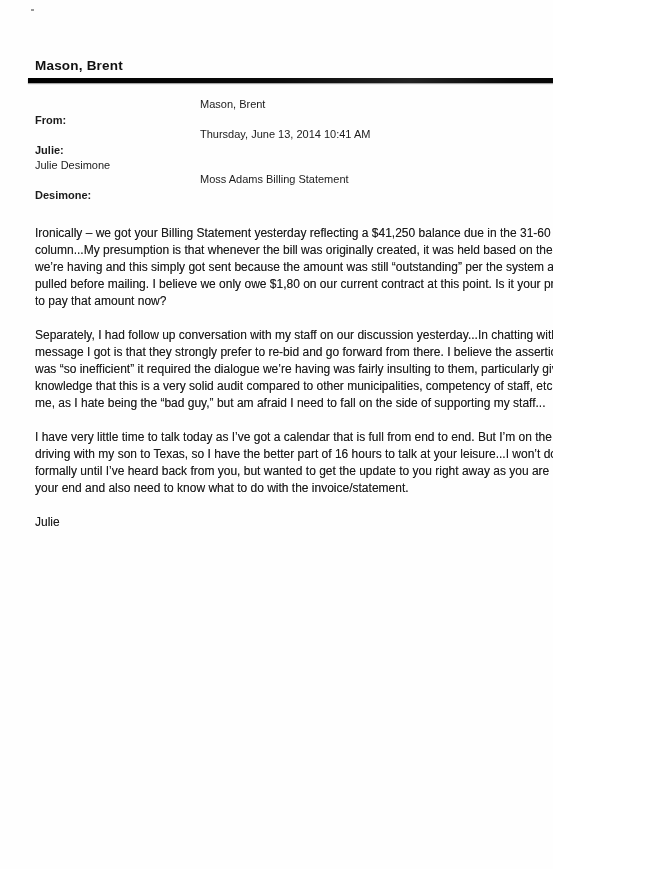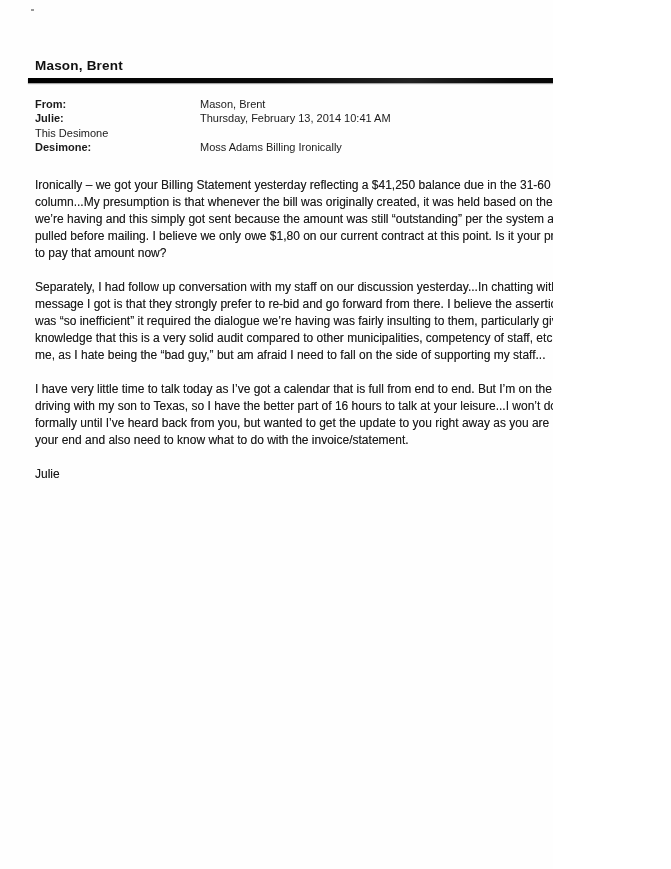--- a/index.html
+++ b/index.html
@@ -41,20 +41,21 @@
     font-size: 11px;
     line-height: 14.4px;
   }
   .meta-row {
     display: flex;
   }
   .meta-label {
     width: 165px;
     font-weight: bold;
     flex: 0 0 165px;
+    margin-top: 16px;
   }
   .meta-value {
     flex: 1;
   }
   .body {
     margin-top: 22px;
     font-size: 12px;
     line-height: 17px;
     text-shadow: 0 0 0.4px rgba(0,0,0,0.45);
   }
@@ -97,28 +98,28 @@
 
     <div class="divider"></div>
 
     <div class="meta">
       <div class="meta-row">
         <span class="meta-label">From:</span>
         <span class="meta-value">Mason, Brent</span>
       </div>
       <div class="meta-row">
         <span class="meta-label">Julie:</span>
-        <span class="meta-value">Thursday, February 13, 2014 10:41 AM</span>
+        <span class="meta-value">Thursday, June 13, 2014 10:41 AM</span>
       </div>
       <div class="meta-row">
-        <span class="meta-value">This Desimone</span>
+        <span class="meta-value">Julie Desimone</span>
       </div>
       <div class="meta-row">
         <span class="meta-label">Desimone:</span>
-        <span class="meta-value">Moss Adams Billing Ironically</span>
+        <span class="meta-value">Moss Adams Billing Statement</span>
       </div>
     </div>
 
     <div class="body">
       <p>Ironically – we got your Billing Statement yesterday reflecting a $41,250 balance due in the 31-60 days column...My presumption is that whenever the bill was originally created, it was held based on the conversation we’re having and this simply got sent because the amount was still “outstanding” per the system and didn’t get pulled before mailing. I believe we only owe $1,80 on our current contract at this point.  Is it your preference for us to pay that amount now?</p>
       <p>Separately, I had follow up conversation with my staff on our discussion yesterday...In chatting with them, the message I got is that they strongly prefer to re-bid and go forward from there.  I believe the assertion that the audit was “so inefficient” it required the dialogue we’re having was fairly insulting to them, particularly given our knowledge that this is a very solid audit compared to other municipalities, competency of staff, etc.  This is hard for me, as I hate being the “bad guy,” but am afraid I need to fall on the side of supporting my staff...</p>
       <p>I have very little time to talk today as I’ve got a calendar that is full from end to end.  But I’m on the road tomorrow driving with my son to Texas, so I have the better part of 16 hours to talk at your leisure...I won’t do anything formally until I’ve heard back from you, but wanted to get the update to you right away as you are addressing on your end and also need to know what to do with the invoice/statement.</p>
       <p>Julie</p>
     </div>
 

